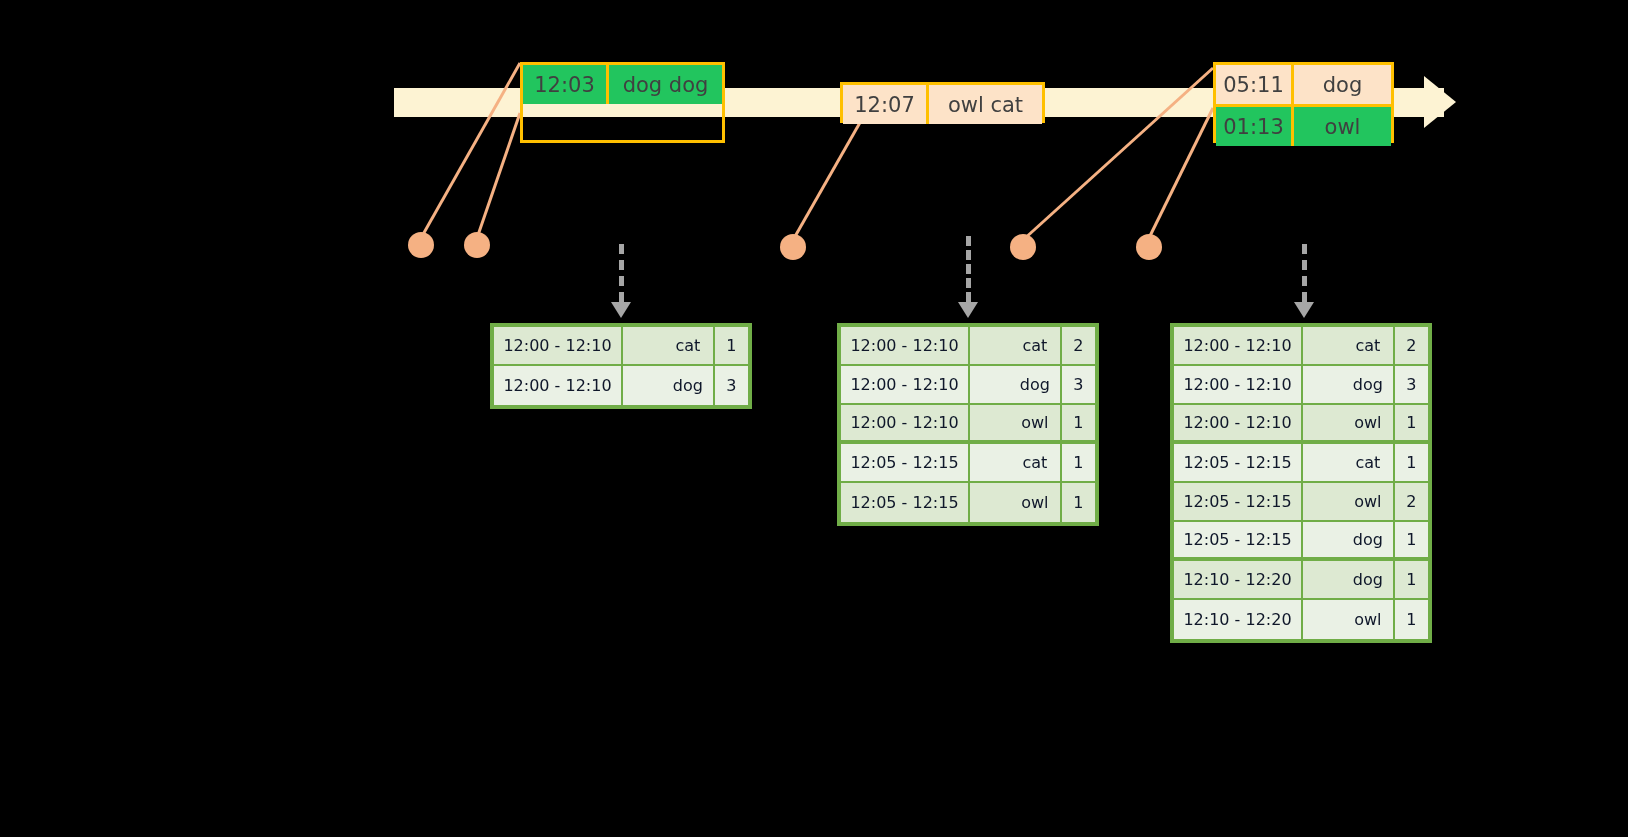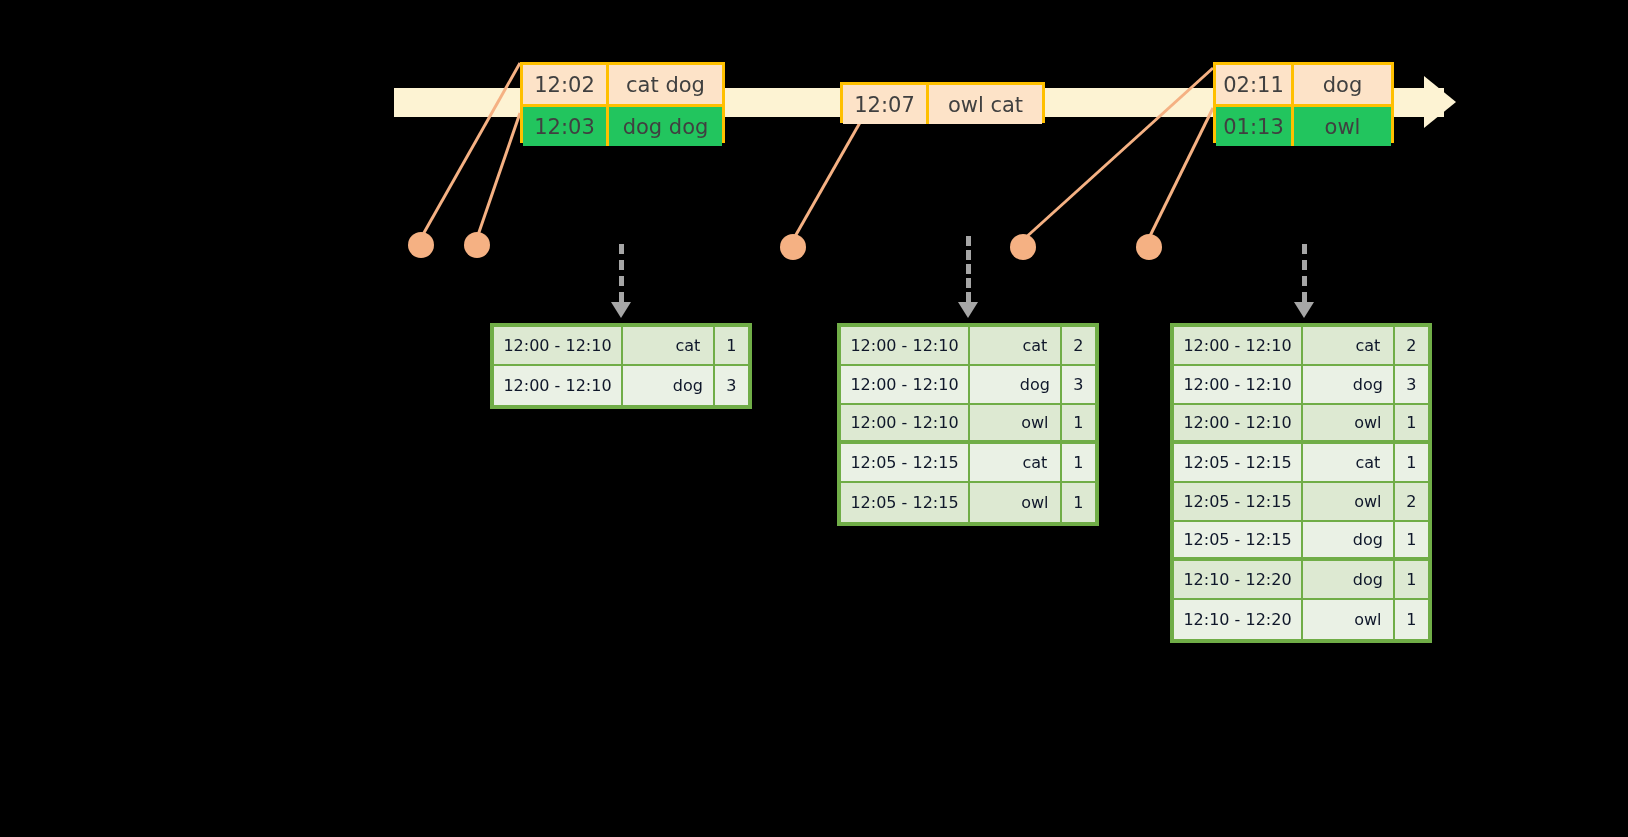--- a/index.html
+++ b/index.html
@@ -168,39 +168,35 @@
   </svg>
 
   <div class="dot" style="left:408px;  top:232px;"></div>
   <div class="dot" style="left:464px;  top:232px;"></div>
   <div class="dot" style="left:780px;  top:234px;"></div>
   <div class="dot" style="left:1010px; top:234px;"></div>
   <div class="dot" style="left:1136px; top:234px;"></div>
 
   <div class="event-box" id="event-box-1">
     <div class="event-row">
-      <div class="event-cell ev-time shade-a">12:02</div>
-      <div class="event-cell ev-words shade-a">cat dog</div>
-    </div>
-    <div class="event-row">
       <div class="event-cell ev-time shade-b">12:03</div>
       <div class="event-cell ev-words shade-b">dog dog</div>
     </div>
   </div>
 
   <div class="event-box" id="event-box-2">
     <div class="event-row">
       <div class="event-cell ev-time shade-a">12:07</div>
       <div class="event-cell ev-words shade-a">owl cat</div>
     </div>
   </div>
 
   <div class="event-box" id="event-box-3">
     <div class="event-row">
-      <div class="event-cell ev-time shade-a">02:11</div>
+      <div class="event-cell ev-time shade-a">05:11</div>
       <div class="event-cell ev-words shade-a">dog</div>
     </div>
     <div class="event-row">
       <div class="event-cell ev-time shade-b">01:13</div>
       <div class="event-cell ev-words shade-b">owl</div>
     </div>
   </div>
 
   <div class="down-arrow" style="left:611px; top:244px; height:76px;">
     <div class="shaft" style="height:58px;"></div>

